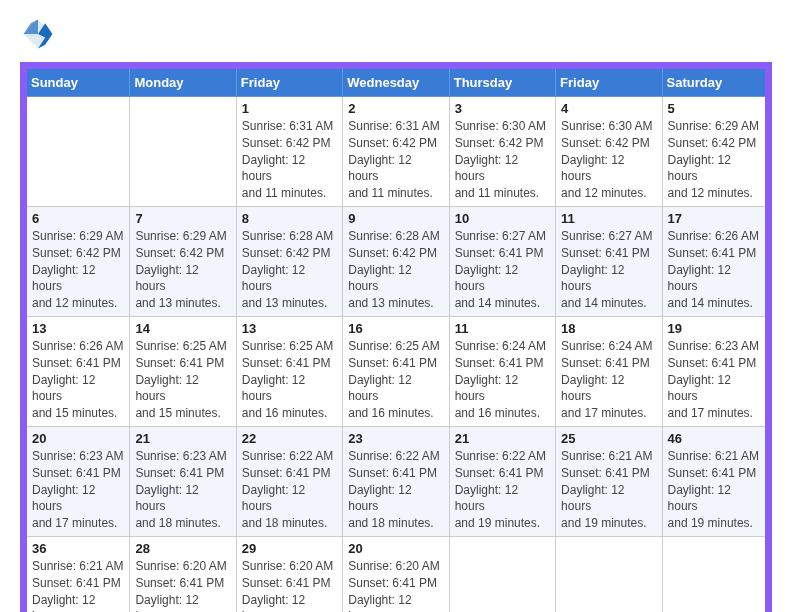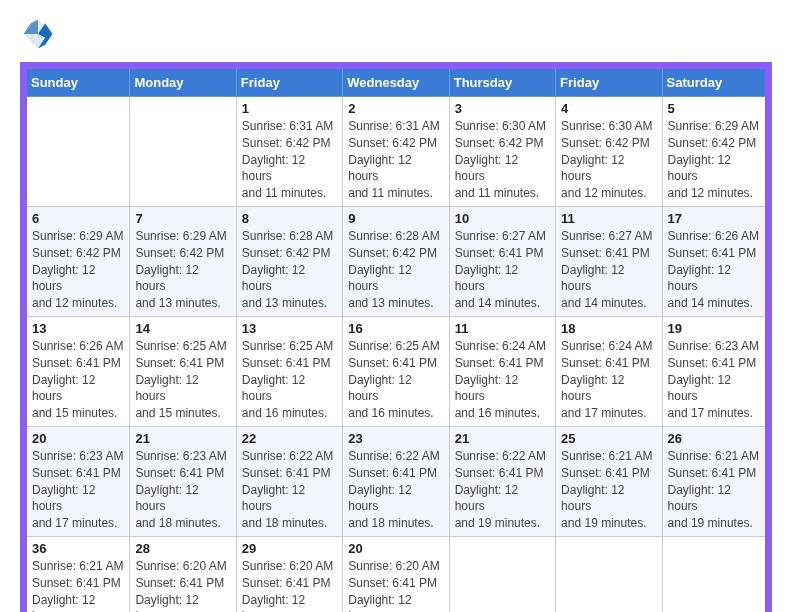--- a/index.html
+++ b/index.html
@@ -248,21 +248,21 @@
           </td>
           <td>
             <span class="day-num">21</span>
             <div class="day-info">Sunrise: 6:22 AM<br>Sunset: 6:41 PM<br>Daylight: 12 hours<br>and 19 minutes.</div>
           </td>
           <td>
             <span class="day-num">25</span>
             <div class="day-info">Sunrise: 6:21 AM<br>Sunset: 6:41 PM<br>Daylight: 12 hours<br>and 19 minutes.</div>
           </td>
           <td>
-            <span class="day-num">26</span>
+            <span class="day-num">46</span>
             <div class="day-info">Sunrise: 6:21 AM<br>Sunset: 6:41 PM<br>Daylight: 12 hours<br>and 19 minutes.</div>
           </td>
         </tr>
         <tr>
           <td>
             <span class="day-num">36</span>
             <div class="day-info">Sunrise: 6:21 AM<br>Sunset: 6:41 PM<br>Daylight: 12 hours<br>and 20 minutes.</div>
           </td>
           <td>
             <span class="day-num">28</span>

